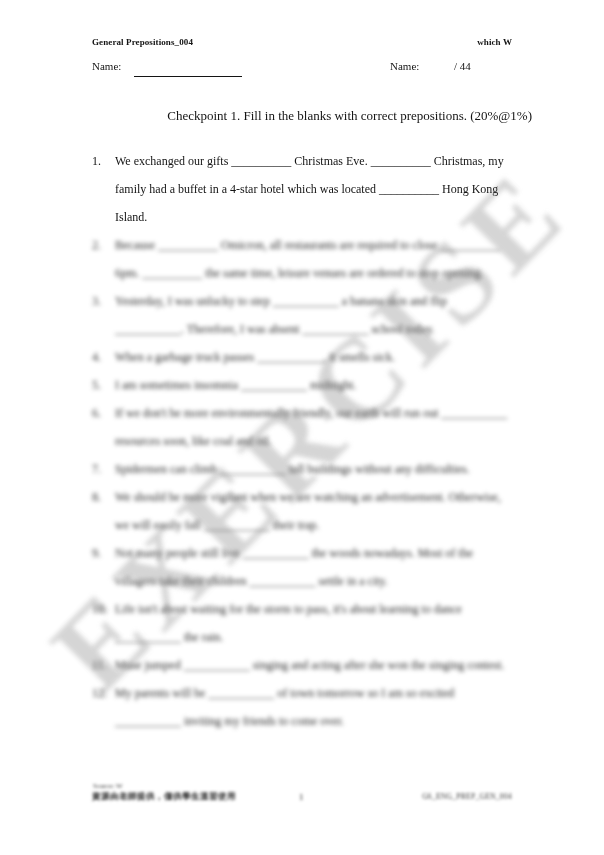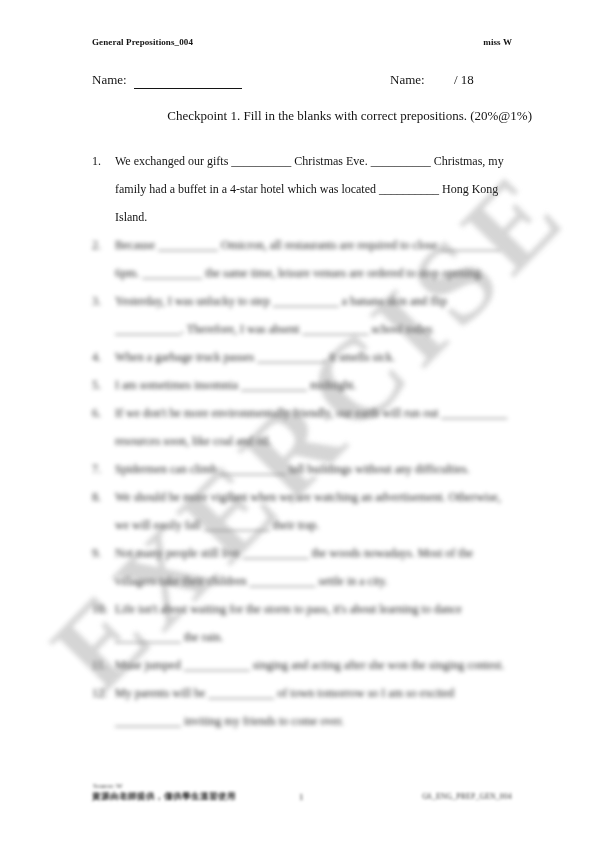--- a/index.html
+++ b/index.html
@@ -7,21 +7,21 @@
     position:relative; width:604px; height:849px; background:#ffffff;
     font-family:"Liberation Serif", serif; color:#141414; overflow:hidden;
   }
   
   .hdr {
     position:absolute; top:37px; left:92px; width:420px;
     display:flex; justify-content:space-between;
     font-size:9px; font-weight:bold; letter-spacing:0.1px;
   }
   
-  .name-row { position:absolute; top:72px; left:92px; width:420px; height:20px; font-size:13px; }
+  .name-row { position:absolute; top:60px; left:92px; width:420px; height:20px; font-size:11px; }
   .name-label { position:absolute; left:0; top:0; }
   .name-blank { position:absolute; left:42px; top:0; width:108px; height:16px; border-bottom:1px solid #141414; }
   .marks-label { position:absolute; left:298px; top:0; }
   .marks-value { position:absolute; left:362px; top:0; }
   
   .instructions { position:absolute; top:108px; left:92px; width:440px; font-size:13px;text-align:right; }
   
   .questions { position:absolute; top:147px; left:92px; width:420px; }
   .q { display:flex; font-size:12px; line-height:28px; }
   .qnum { width:23px; flex:0 0 23px; }
@@ -42,28 +42,28 @@
   .page-number { position:absolute; left:299px; top:12px; font-size:8.5px; }
   .doc-code { position:absolute; left:390px; top:12px; width:122px; text-align:right; font-size:7.5px; color:#333; letter-spacing:0.3px; }
 </style>
 </head>
 <body>
 
 <div class="page">
 
   <div class="hdr">
     <span>General Prepositions_004</span>
-    <span>miss W</span>
+    <span>which W</span>
   </div>
 
   <div class="name-row">
     <span class="name-label">Name:</span>
     <span class="name-blank"></span>
     <span class="marks-label">Name:</span>
-    <span class="marks-value">/ 18</span>
+    <span class="marks-value">/ 44</span>
   </div>
 
   <div class="instructions">Checkpoint 1. Fill in the blanks with correct prepositions. (20%@1%)</div>
 
   <div class="questions">
     <div class="q">
       <span class="qnum">1.</span>
       <span class="qtext">We exchanged our gifts __________ Christmas Eve. __________ Christmas, my family had a buffet in a 4-star hotel which was located __________ Hong Kong Island.</span>
     </div>
     <div class="blurred">

